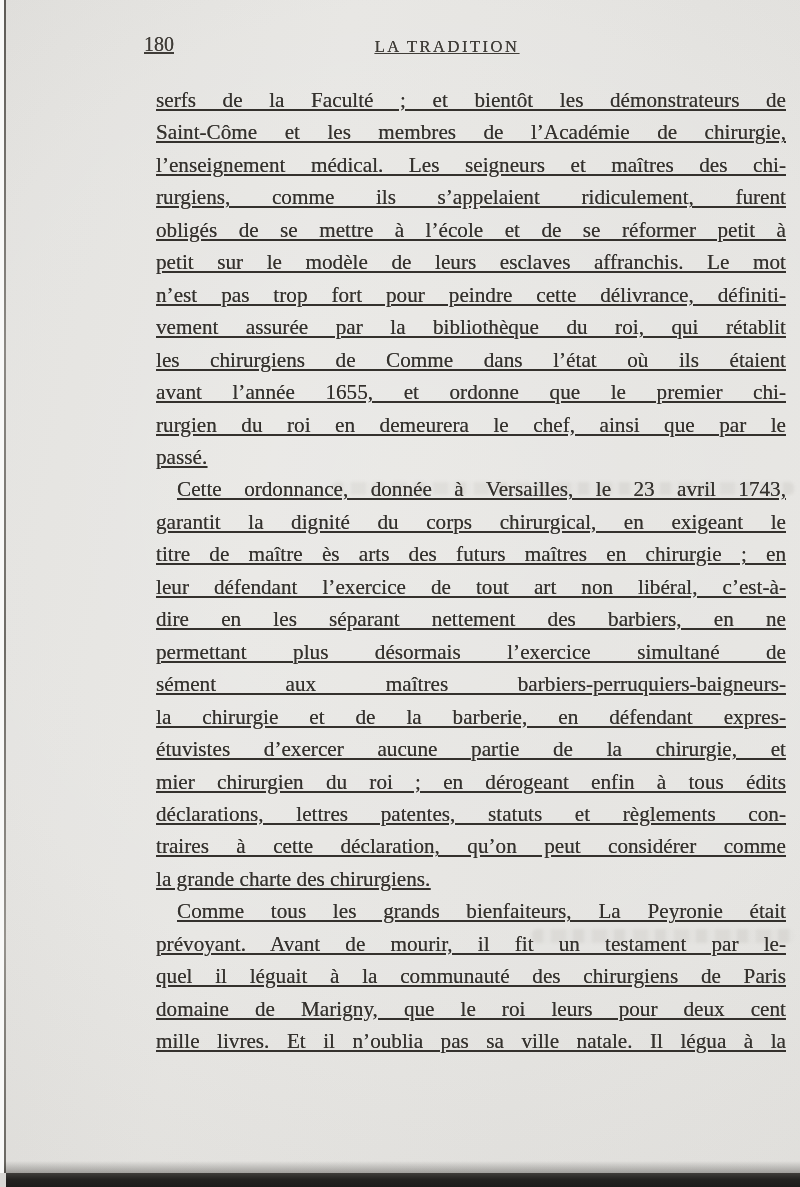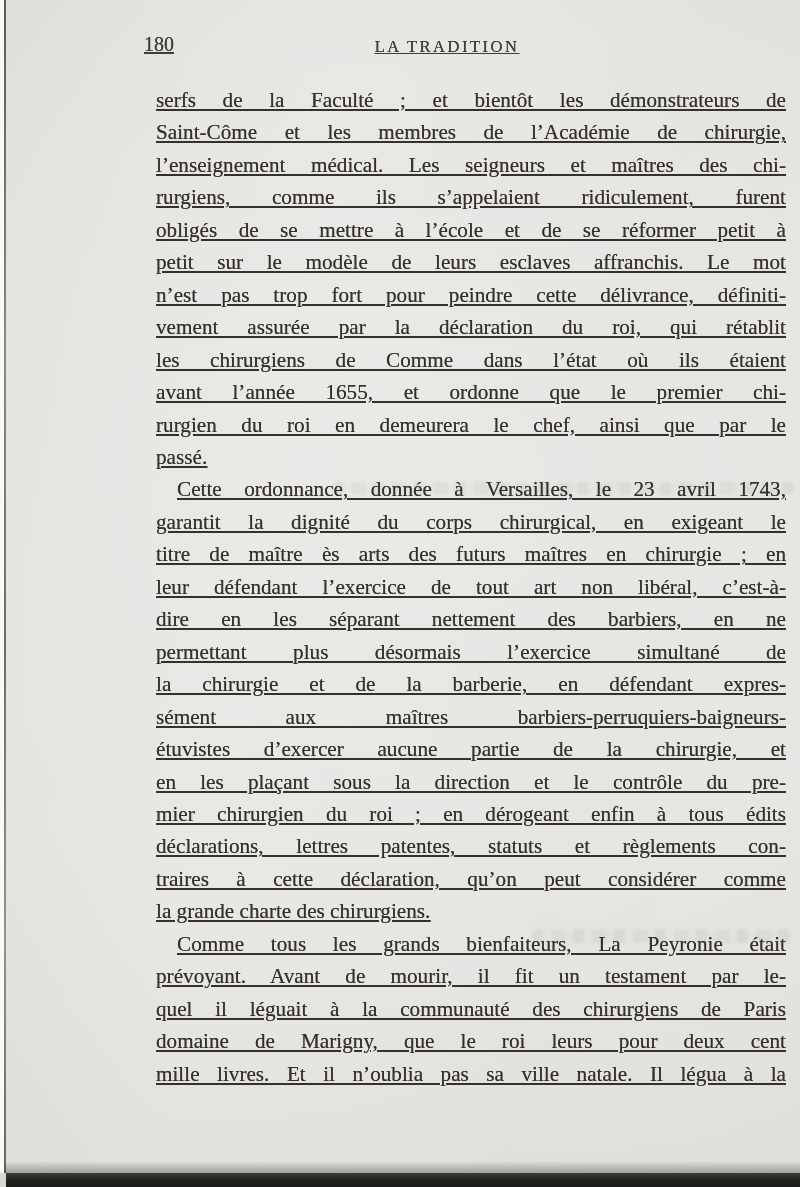--- a/index.html
+++ b/index.html
@@ -136,35 +136,34 @@
 <div class="running-title">LA TRADITION</div>
 
 <div class="body-text" id="body-text">
     <div class="line">serfs de la Faculté ; et bientôt les démonstrateurs de</div>
     <div class="line">Saint-Côme et les membres de l’Académie de chirurgie,</div>
     <div class="line">l’enseignement médical. Les seigneurs et maîtres des chi-</div>
     <div class="line">rurgiens, comme ils s’appelaient ridiculement, furent</div>
     <div class="line">obligés de se mettre à l’école et de se réformer petit à</div>
     <div class="line">petit sur le modèle de leurs esclaves affranchis. Le mot</div>
     <div class="line">n’est pas trop fort pour peindre cette délivrance, définiti-</div>
-    <div class="line">vement assurée par la déclaration du roi, qui rétablit</div>
+    <div class="line">vement assurée par la bibliothèque du roi, qui rétablit</div>
     <div class="line">les chirurgiens de Comme dans l’état où ils étaient</div>
     <div class="line">avant l’année 1655, et ordonne que le premier chi-</div>
     <div class="line">rurgien du roi en demeurera le chef, ainsi que par le</div>
     <div class="line nojust">passé.</div>
     <div class="line indent">Cette ordonnance, donnée à Versailles, le 23 avril 1743,</div>
     <div class="line">garantit la dignité du corps chirurgical, en exigeant le</div>
     <div class="line">titre de maître ès arts des futurs maîtres en chirurgie ; en</div>
     <div class="line">leur défendant l’exercice de tout art non libéral, c’est-à-</div>
     <div class="line">dire en les séparant nettement des barbiers, en ne</div>
     <div class="line">permettant plus désormais l’exercice simultané de</div>
+    <div class="line">sément aux maîtres barbiers-perruquiers-baigneurs-</div>
     <div class="line">la chirurgie et de la barberie, en défendant expres-</div>
-    <div class="line">sément aux maîtres barbiers-perruquiers-baigneurs-</div>
     <div class="line">étuvistes d’exercer aucune partie de la chirurgie, et</div>
-    <div class="line">en les plaçant sous la direction et le contrôle du pre-</div>
     <div class="line">mier chirurgien du roi ; en dérogeant enfin à tous édits</div>
     <div class="line">déclarations, lettres patentes, statuts et règlements con-</div>
     <div class="line">traires à cette déclaration, qu’on peut considérer comme</div>
     <div class="line nojust">la grande charte des chirurgiens.</div>
     <div class="line indent">Comme tous les grands bienfaiteurs, La Peyronie était</div>
     <div class="line">prévoyant. Avant de mourir, il fit un testament par le-</div>
     <div class="line">quel il léguait à la communauté des chirurgiens de Paris</div>
     <div class="line">domaine de Marigny, que le roi leurs pour deux cent</div>
     <div class="line">mille livres. Et il n’oublia pas sa ville natale. Il légua à la</div>
   </div>

